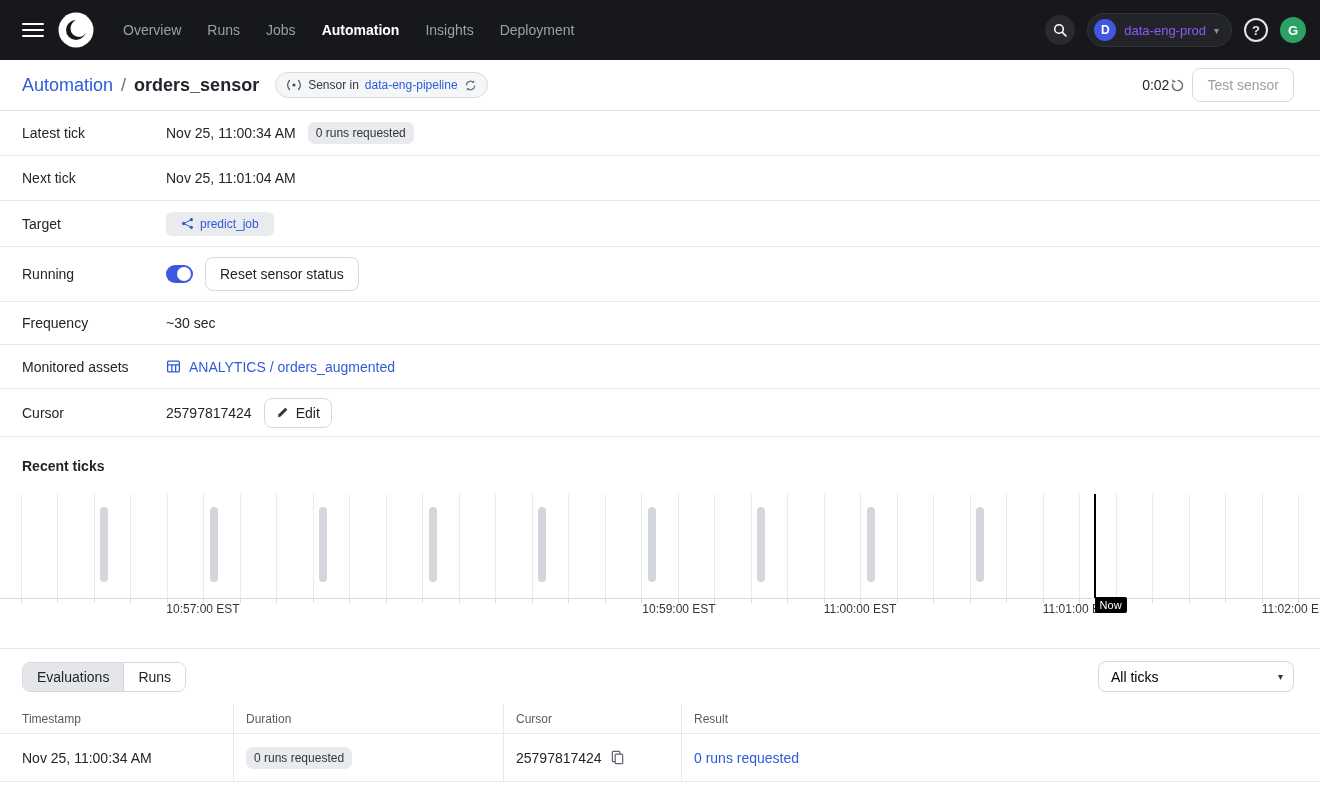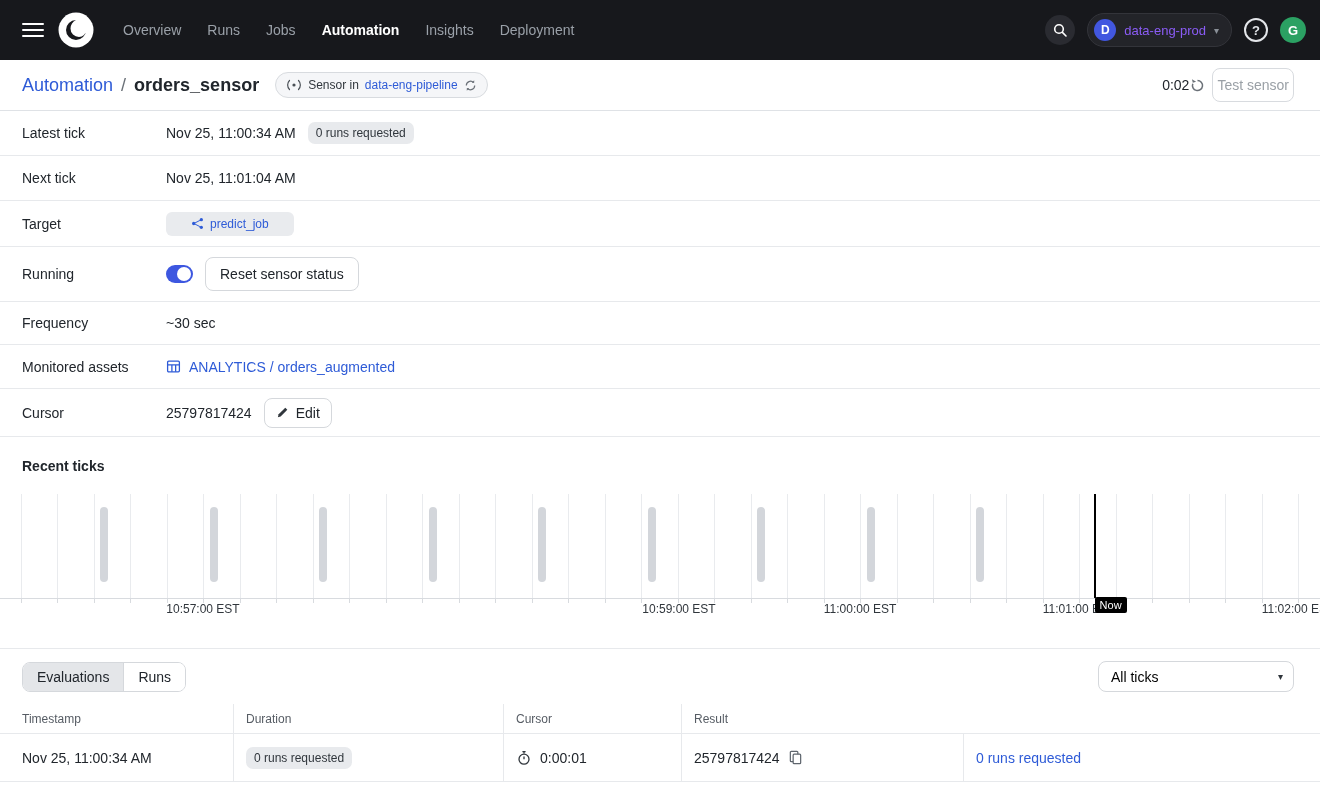--- a/index.html
+++ b/index.html
@@ -27,29 +27,29 @@
   .page-header{height:51px;display:flex;align-items:center;padding:0 26px 0 22px;border-bottom:1px solid #dfe2e6;background:#fff}
   .crumb-link{color:var(--link,#2e5bd7);font-size:18px;cursor:pointer}
   .crumb-sep{color:#6a7077;font-size:18px;margin:0 8px}
   .crumb-title{font-size:18px;font-weight:700}
   .sensor-chip{display:flex;align-items:center;gap:6px;border:1px solid #d8dbdf;background:#f5f6f8;border-radius:14px;height:26px;padding:0 10px;margin-left:16px;font-size:12px;color:#30363c}
   .link-sm{color:var(--link,#2e5bd7);cursor:pointer}
   .chip-icon-btn{background:none;border:none;display:flex;align-items:center;cursor:pointer;padding:0}
   .hdr-right{margin-left:auto;display:flex;align-items:center;gap:1px}
   .timer{font-size:14px;color:#21262c}
   .refresh-btn{background:none;border:none;display:flex;align-items:center;cursor:pointer;padding:0}
-  .test-btn{height:34px;border:1px solid #d8dbdf;border-radius:8px;background:#fff;color:#9aa0a6;font-size:14px;padding:0 4px;margin-left:6px;cursor:default}
+  .test-btn{height:34px;border:1px solid #d8dbdf;border-radius:8px;background:#fff;color:#9aa0a6;font-size:14px;padding:0 14px;margin-left:6px;cursor:default}
 
   
   .detail-row{display:flex;align-items:center;padding-left:22px;border-bottom:1px solid #e7e9ec}
   .h45{height:45px}.h46{height:46px}.h55{height:55px}.h43{height:43px}.h44{height:44px}.h48{height:48px}
   .detail-label{width:144px;flex:none;font-size:14px}
   .detail-value{display:flex;align-items:center;gap:12px}
   .badge{background:var(--badge-bg,#e8eaed);border-radius:7px;padding:4px 8px;font-size:12px;color:#30363c;white-space:nowrap}
-  .job-chip{display:inline-flex;align-items:center;gap:6px;background:#e9ebee;border:none;border-radius:6px;height:24px;padding:0 25px;font-size:12px;color:var(--link,#2e5bd7);cursor:pointer}
+  .job-chip{display:inline-flex;align-items:center;gap:6px;background:#e9ebee;border:none;border-radius:6px;height:24px;padding:0 15px;font-size:12px;color:var(--link,#2e5bd7);cursor:pointer}
   .btn{height:34px;border:1px solid #d5d8dc;border-radius:8px;background:#fff;font-size:14px;color:#21262c;padding:0 14px;cursor:pointer;display:inline-flex;align-items:center;gap:7px}
   .btn.small{height:30px;padding:0 11px}
   .switch{width:27px;height:18px;border-radius:10px;background:var(--toggle-on,#3d57e0);position:relative;border:none;cursor:pointer;flex:none}
   .switch::after{content:"";position:absolute;width:14px;height:14px;border-radius:50%;background:#fff;top:2px;right:2px}
   .asset-link{display:inline-flex;align-items:center;gap:8px;color:var(--link,#2e5bd7);font-size:14px;cursor:pointer}
   .mono-val{font-size:14px}
 
   
   .section-heading{padding:21px 22px 20px;font-size:14px;font-weight:700}
   .chart{position:relative;height:124px}
@@ -340,27 +340,20 @@
     <div class="cell">Cursor</div>
     <div class="cell">Result</div>
   </div>
 <div id="tbl-body">
     <div class="tbl-row">
       <div class="cell">Nov 25, 11:00:34 AM</div>
       <div class="cell">
         <span class="badge">0 runs requested</span>
       </div>
       <div class="cell">
-        <svg width="16" height="16" viewBox="0 0 16 16" fill="none" stroke="#30363c" stroke-width="1.3">
-          <circle cx="8" cy="9.2" r="5"></circle>
-          <path d="M8 9.2V6.4M6.4 1.6h3.2M8 1.6v2"></path>
-        </svg>
-        <span>0:00:01</span>
-      </div>
-      <div class="cell">
         <span>25797817424</span>
         <button class="icon-btn">
           <svg width="15" height="15" viewBox="0 0 16 16" fill="none" stroke="#5f666e" stroke-width="1.3">
             <rect x="5.5" y="4.5" width="8" height="10" rx="1"></rect>
             <path d="M10.5 4.5v-2a1 1 0 0 0-1-1h-6a1 1 0 0 0-1 1v9a1 1 0 0 0 1 1h2"></path>
           </svg>
         </button>
       </div>
       <div class="cell">
         <span class="result-link">0 runs requested</span>

